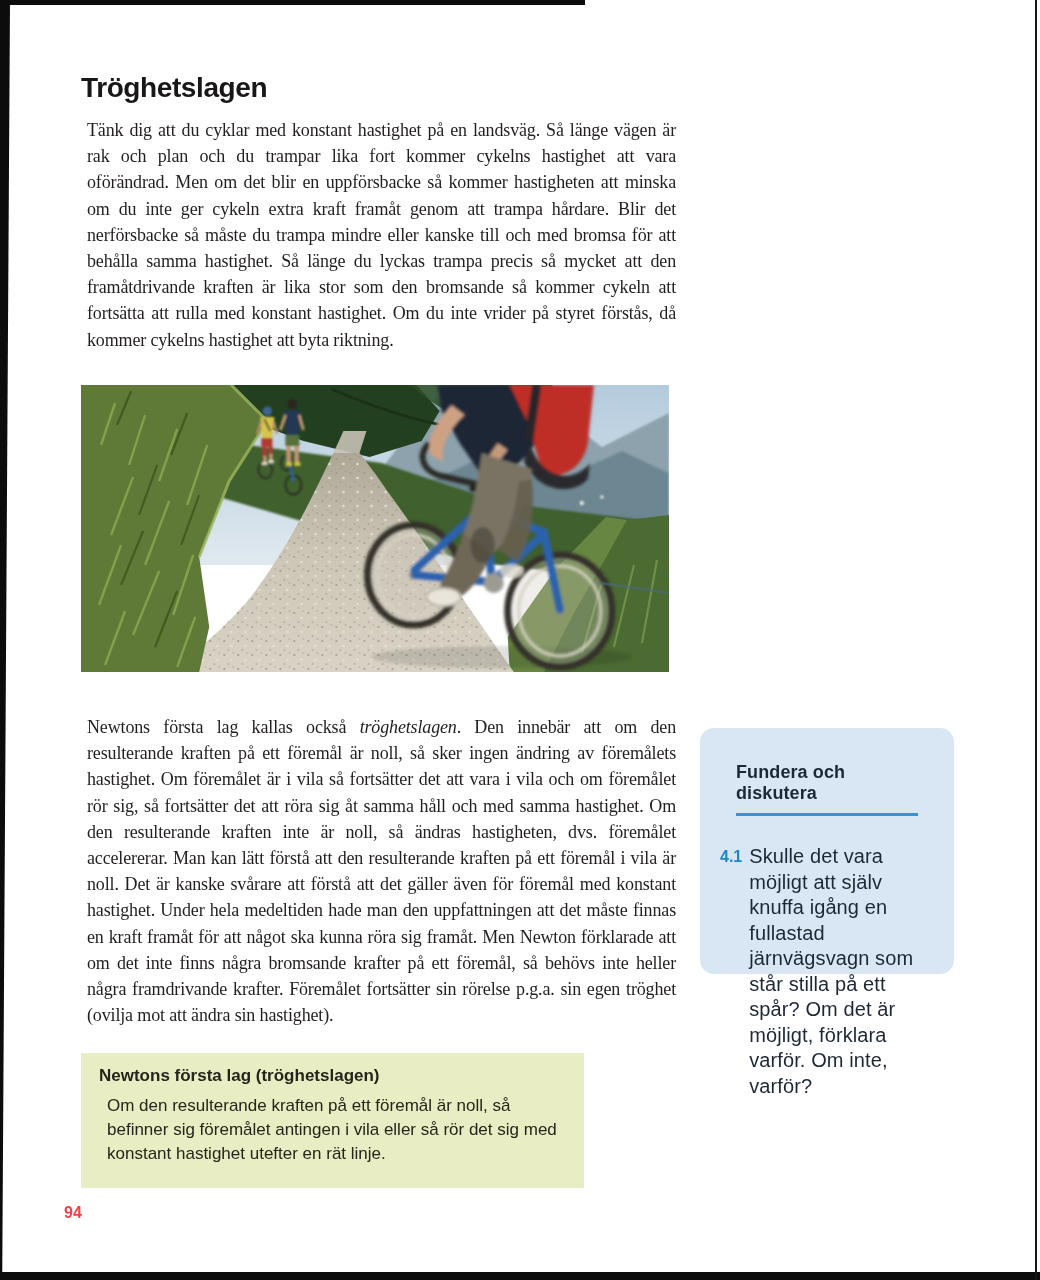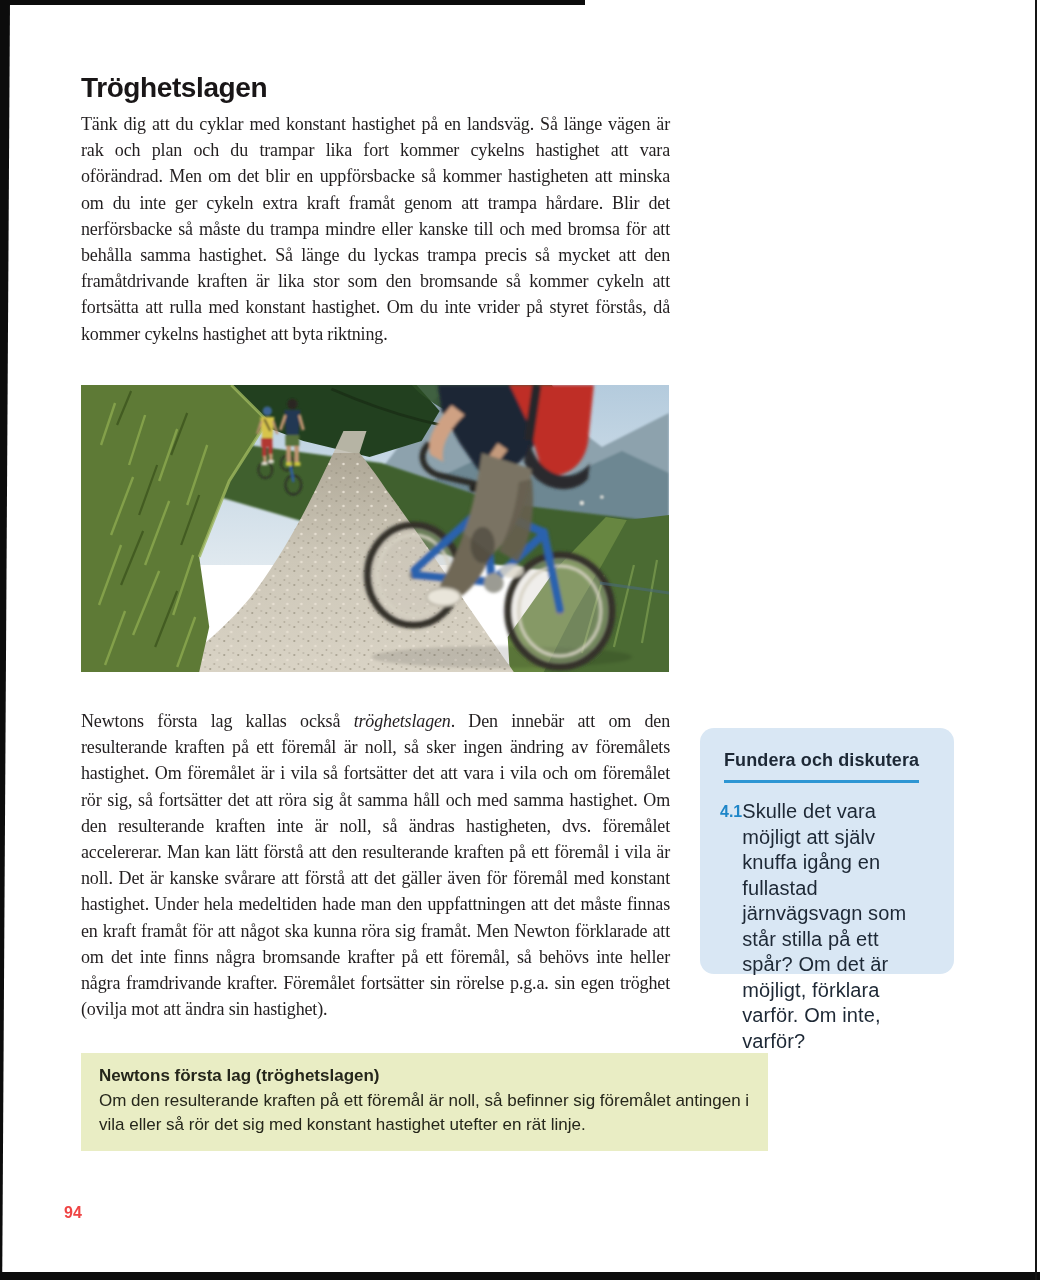--- a/index.html
+++ b/index.html
@@ -7,42 +7,42 @@
         font-family:"Liberation Sans",sans-serif;}
   
   .scan-left{position:absolute;left:0;top:0;width:10px;height:1280px;background:#0c0c0c;
              clip-path:polygon(0 0,100% 0,22% 100%,0 100%);}
   .scan-top{position:absolute;left:0;top:0;width:585px;height:5px;background:#0c0c0c;}
   .scan-bottom{position:absolute;left:0;top:1272px;width:1040px;height:8px;background:#0c0c0c;}
   .scan-right{position:absolute;left:1035px;top:0;width:2px;height:1280px;background:#151515;}
 
   .title{position:absolute;left:81px;top:72px;margin:0;font-size:28px;font-weight:700;
          letter-spacing:-0.4px;color:#191617;}
-  .body-text{position:absolute;left:81px;width:589px;margin:0;
+  .body-text{position:absolute;left:81px;width:589px;margin:6px;
              font-family:"Liberation Serif",serif;font-size:18px;line-height:26.2px;
              letter-spacing:-0.15px;color:#221e1f;text-align:justify;}
   .p1{top:111px;}
   .p2{top:708px;}
   .body-text em{font-style:italic;}
 
   .photo{position:absolute;left:81px;top:385px;width:588px;height:287px;margin:0;overflow:hidden;}
   .photo svg{display:block;width:100%;height:100%;}
 
   .fundera{position:absolute;left:700px;top:728px;width:254px;height:246px;box-sizing:border-box;
            background:#d9e7f4;border-radius:14px;padding:18px 20px;}
-  .fundera h2{margin:4px;display:inline-block;font-size:18px;font-weight:700;color:#1d2835;
+  .fundera h2{margin:16px;display:inline-block;font-size:18px;font-weight:700;color:#1d2835;
               padding-bottom:9px;border-bottom:3px solid #2e96d3;letter-spacing:0.1px;}
-  .fundera .question{display:flex;margin-top:12px;}
+  .fundera .question{display:flex;margin-top:12px;gap:7px;}
   .fundera .qnum{flex:0 0 auto;font-weight:700;font-size:16px;line-height:25.5px;color:#1e86c8;}
   .fundera .qtext{font-size:20px;line-height:25.5px;color:#1d2835;letter-spacing:0.1px;}
 
-  .lawbox{position:absolute;left:81px;top:1053px;width:687px;box-sizing:border-box;
+  .lawbox{position:absolute;left:81px;top:1053px;width:503px;box-sizing:border-box;
           background:#e9edc4;padding:13px 18px 14px 18px;}
   .lawbox h3{margin:0 0 3px 0;font-size:17px;font-weight:700;color:#25261b;}
-  .lawbox p{margin:0;font-size:17px;line-height:24px;color:#25261b;}
+  .lawbox p{margin:8px;font-size:17px;line-height:24px;color:#25261b;}
 
   .page-number{position:absolute;left:64px;top:1204px;font-size:16px;font-weight:700;color:#ef4444;}
 </style>
 </head>
 <body>
 
 <div class="page">
 
   <div class="scan-left"></div>
   <div class="scan-top"></div>

